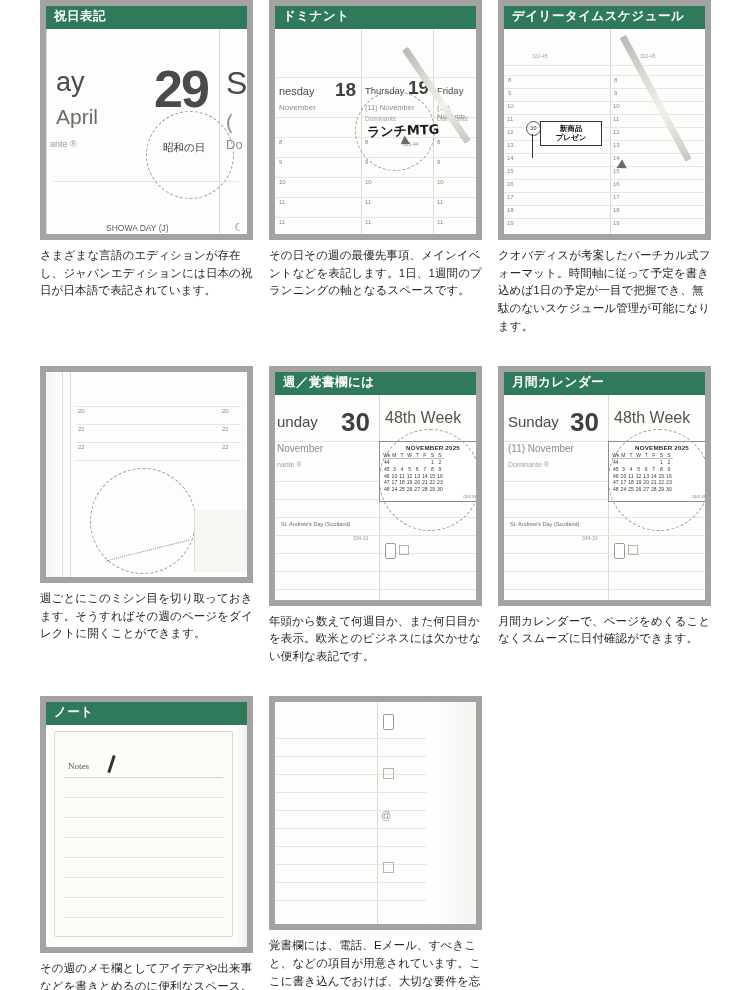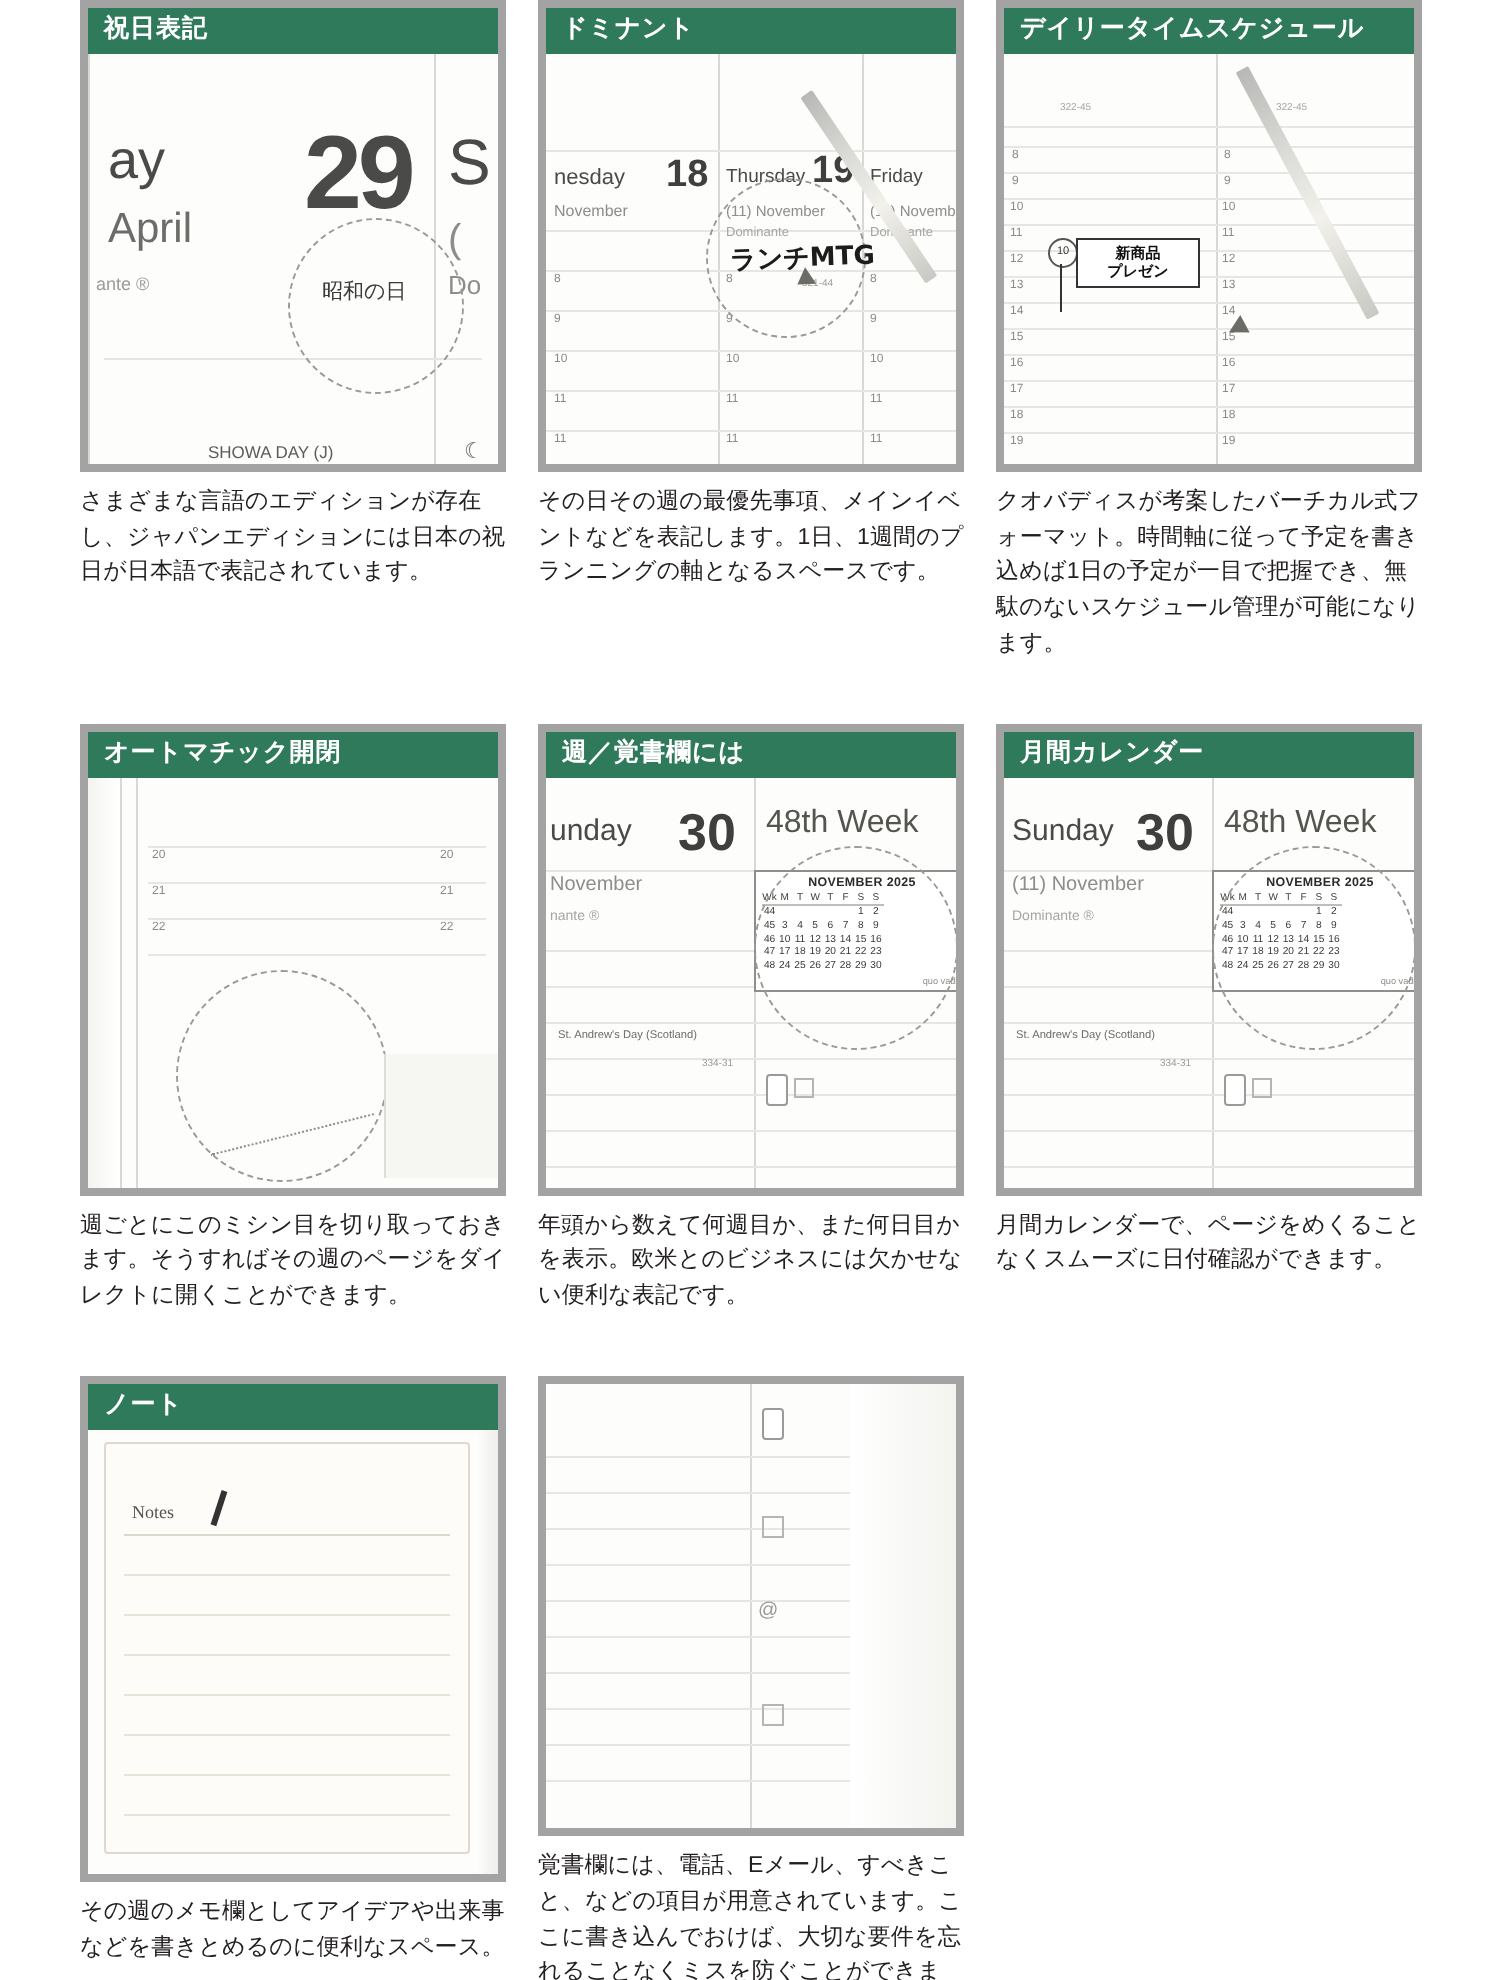--- a/index.html
+++ b/index.html
@@ -25,21 +25,21 @@
     display: flex;
     gap: 16px;
     margin-bottom: 18px;
   }
   .cell {
     width: 213px;
   }
   .card {
     width: 213px;
     box-sizing: border-box;
-    border: 4px solid #a3a3a3;
+    border: 6px solid #a3a3a3;
     background: #ffffff;
   }
   .card-header {
     background: #2f7a5a;
     color: #ffffff;
     font-size: 12.5px;
     font-weight: bold;
     padding: 4px 6px 5px 8px;
     letter-spacing: 0.5px;
     line-height: 1.1;
@@ -320,21 +320,20 @@
         </div>
       </div>
       <div class="caption">クオバディスが考案したバーチカル式フォーマット。時間軸に従って予定を書き込めば1日の予定が一目で把握でき、無駄のないスケジュール管理が可能になります。</div>
     </div>
   </div>
 
   <div class="row" style="margin-top:30px;">
 
     <div class="cell">
       <div class="card">
-        <div class="card-header">オートマチック開閉</div>
         <div class="card-body">
           <div class="page">
             <div class="vrule" style="left:16px;"></div>
             <div class="vrule" style="left:24px;"></div>
             <div class="hline" style="top:34px;left:30px;right:6px;"></div>
             <div class="hline" style="top:52px;left:30px;right:6px;"></div>
             <div class="hline" style="top:70px;left:30px;right:6px;"></div>
             <div class="hline" style="top:88px;left:30px;right:6px;"></div>
             <div class="tick-label" style="left:32px;top:36px;">20</div>
             <div class="tick-label" style="left:32px;top:54px;">21</div>

